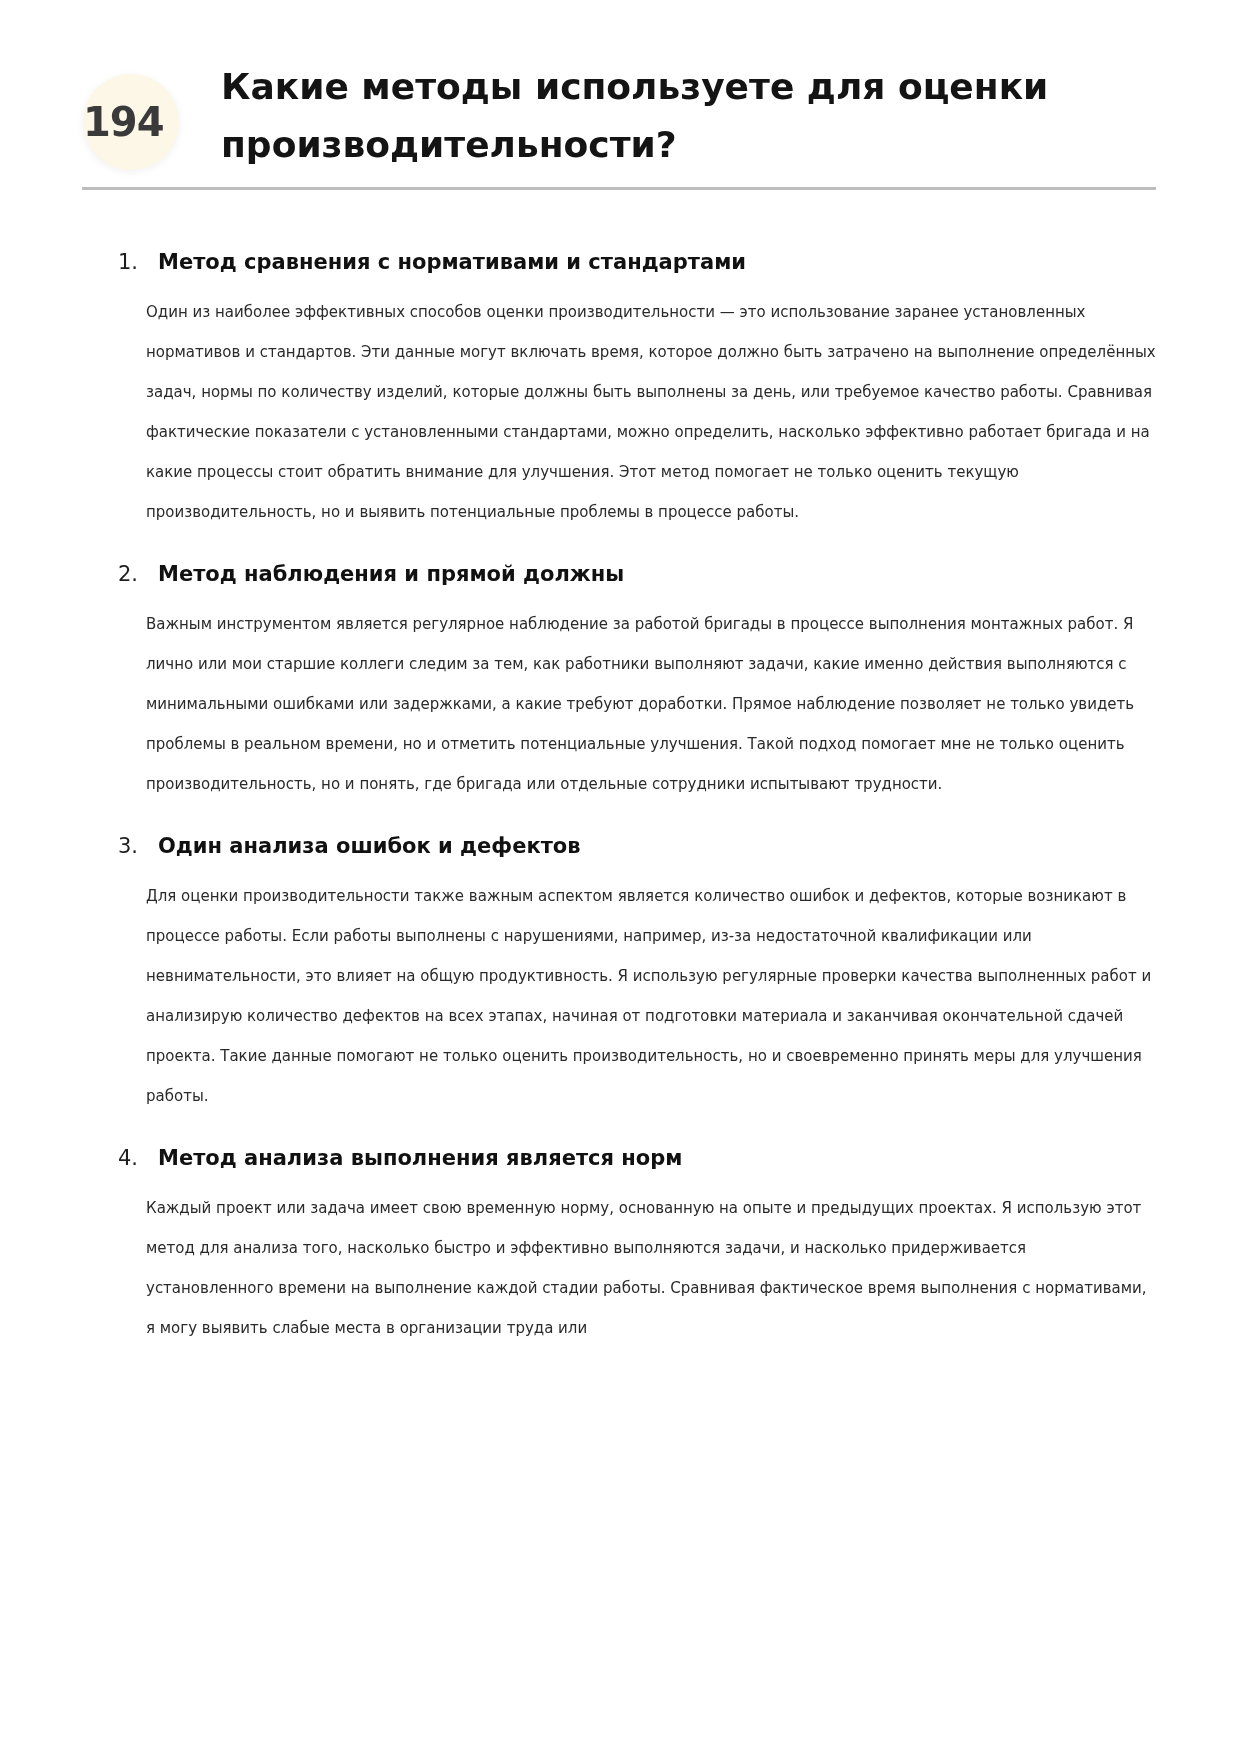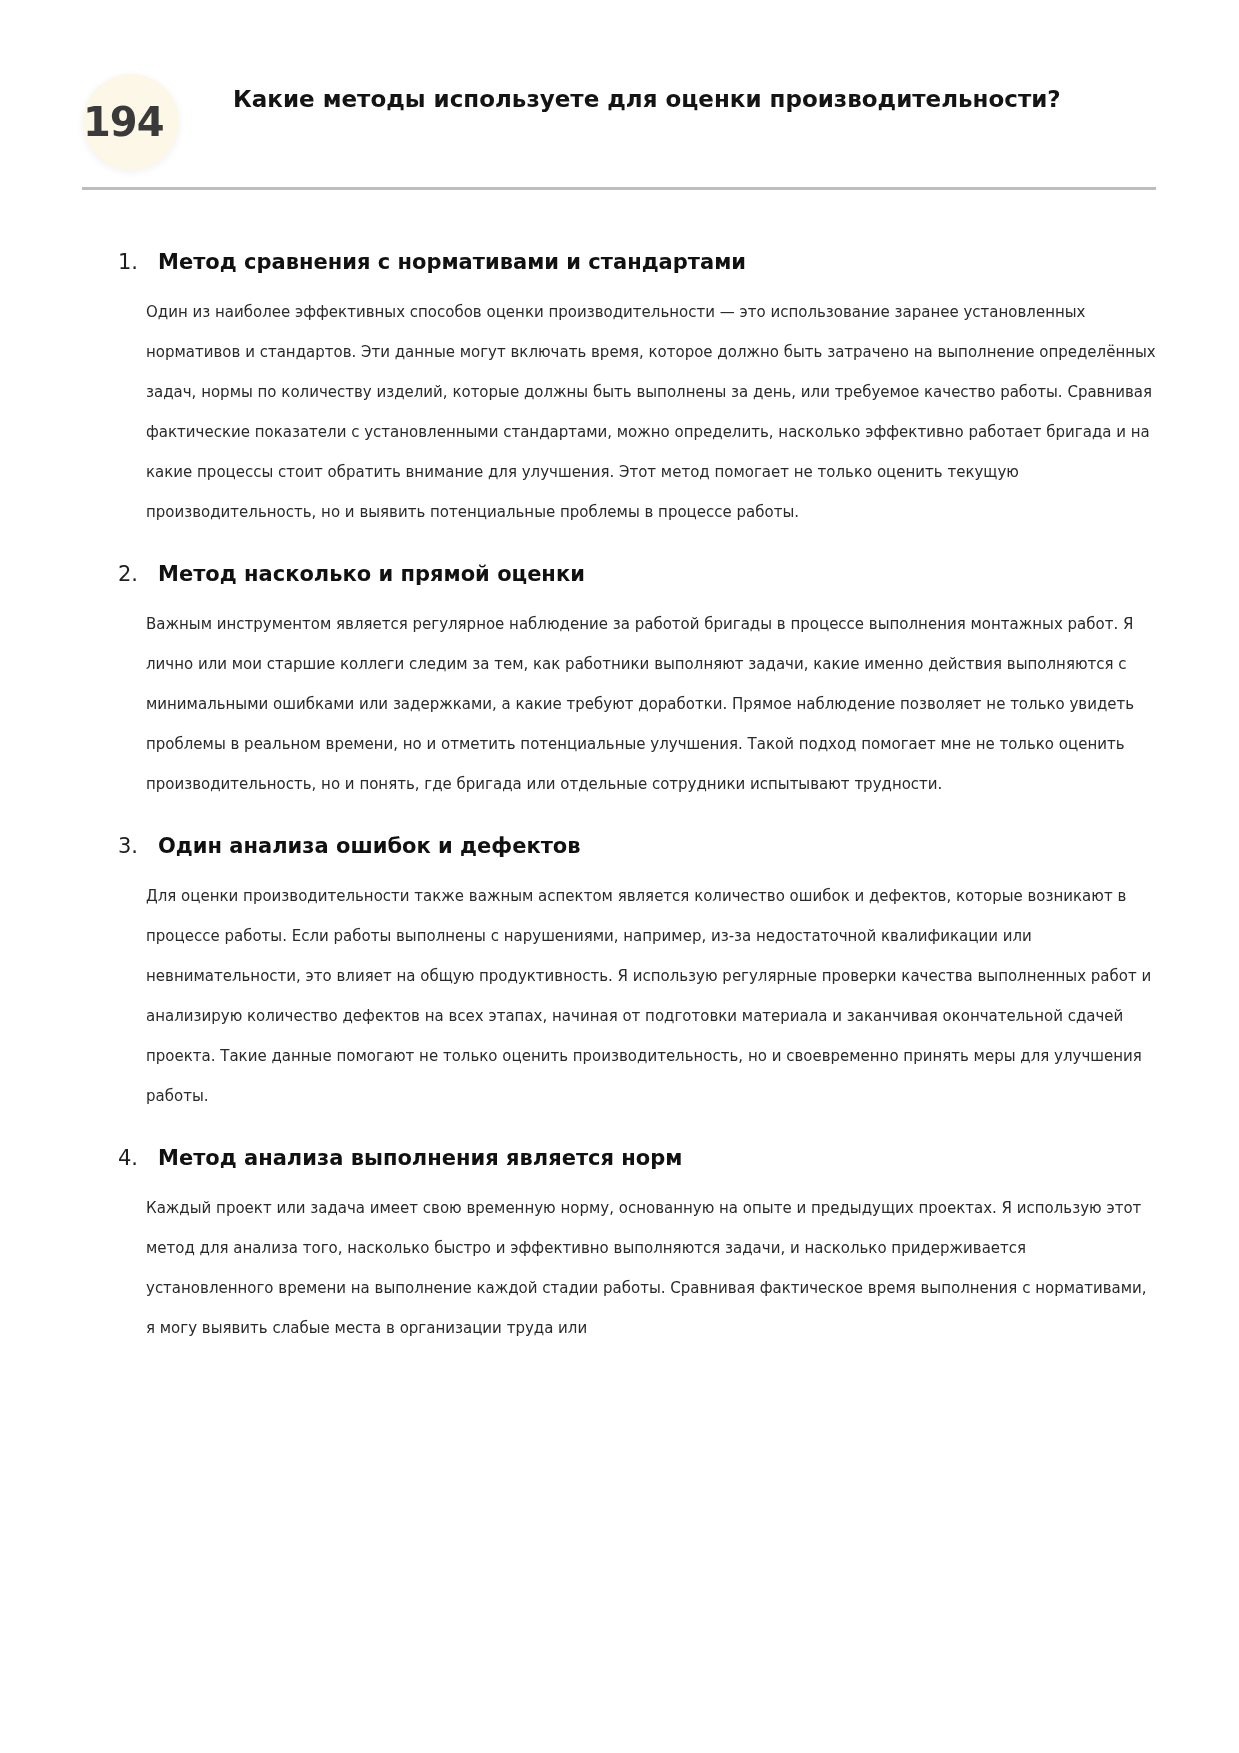--- a/index.html
+++ b/index.html
@@ -40,24 +40,24 @@
       font-weight: bold;
       font-size: 40px;
       color: #3a3a3a;
       letter-spacing: -1px;
     }
     .title {
       position: absolute;
       left: 139px;
       top: 8px;
       width: 920px;
-      margin: 12px;
+      margin: 0;
       font-family: "DejaVu Sans", sans-serif;
       font-weight: bold;
-      font-size: 23px;
+      font-size: 36px;
       line-height: 58px;
       color: #141414;
     }
     .rule {
       position: absolute;
       left: 82px;
       top: 187px;
       width: 1074px;
       height: 3px;
       background: #bdbdbd;
@@ -113,21 +113,21 @@
 
 <div class="content">
   <ol class="methods">
     <li class="method">
       <span class="method-num">1.</span>
       <p class="method-title">Метод сравнения с нормативами и стандартами</p>
       <p class="method-body">Один из наиболее эффективных способов оценки производительности — это использование заранее установленных нормативов и стандартов. Эти данные могут включать время, которое должно быть затрачено на выполнение определённых задач, нормы по количеству изделий, которые должны быть выполнены за день, или требуемое качество работы. Сравнивая фактические показатели с установленными стандартами, можно определить, насколько эффективно работает бригада и на какие процессы стоит обратить внимание для улучшения. Этот метод помогает не только оценить текущую производительность, но и выявить потенциальные проблемы в процессе работы.</p>
     </li>
     <li class="method">
       <span class="method-num">2.</span>
-      <p class="method-title">Метод насколько и прямой оценки</p>
+      <p class="method-title">Метод наблюдения и прямой должны</p>
       <p class="method-body">Важным инструментом является регулярное наблюдение за работой бригады в процессе выполнения монтажных работ. Я лично или мои старшие коллеги следим за тем, как работники выполняют задачи, какие именно действия выполняются с минимальными ошибками или задержками, а какие требуют доработки. Прямое наблюдение позволяет не только увидеть проблемы в реальном времени, но и отметить потенциальные улучшения. Такой подход помогает мне не только оценить производительность, но и понять, где бригада или отдельные сотрудники испытывают трудности.</p>
     </li>
     <li class="method">
       <span class="method-num">3.</span>
       <p class="method-title">Один анализа ошибок и дефектов</p>
       <p class="method-body">Для оценки производительности также важным аспектом является количество ошибок и дефектов, которые возникают в процессе работы. Если работы выполнены с нарушениями, например, из-за недостаточной квалификации или невнимательности, это влияет на общую продуктивность. Я использую регулярные проверки качества выполненных работ и анализирую количество дефектов на всех этапах, начиная от подготовки материала и заканчивая окончательной сдачей проекта. Такие данные помогают не только оценить производительность, но и своевременно принять меры для улучшения работы.</p>
     </li>
     <li class="method">
       <span class="method-num">4.</span>
       <p class="method-title">Метод анализа выполнения является норм</p>

